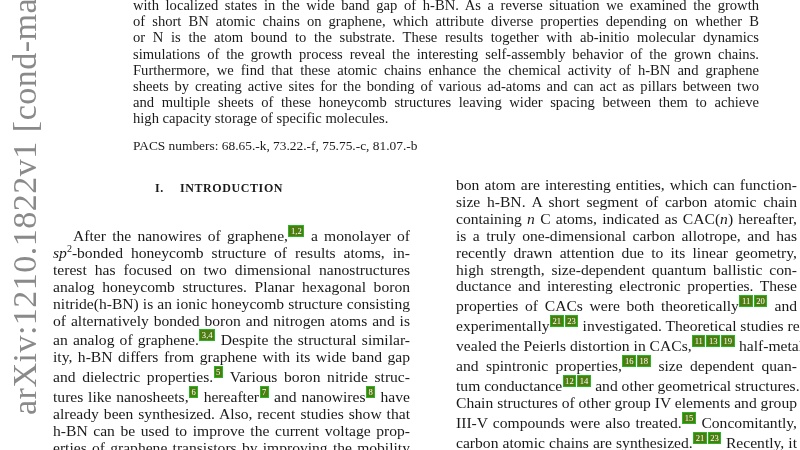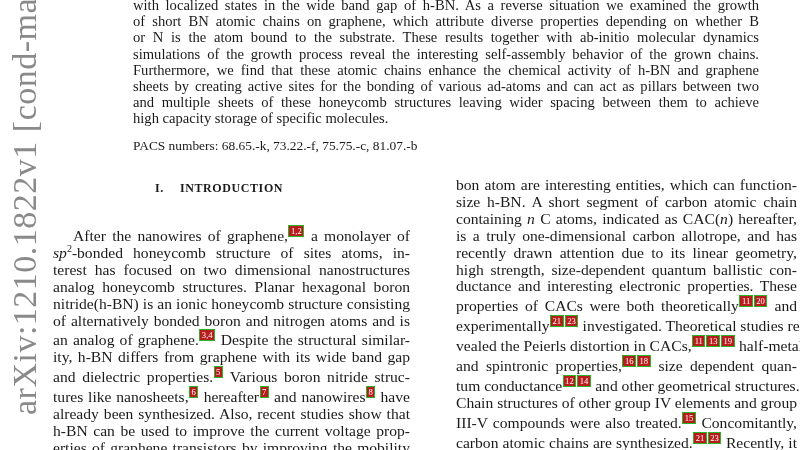--- a/index.html
+++ b/index.html
@@ -37,21 +37,21 @@
   .section-title .num { margin-right:16px; }
   .col {
     position:absolute;
     font-family:"Liberation Serif", serif;
     font-size:15.6px; line-height:16.9px;
   }
   .col .line { display:block; white-space:nowrap; text-align:justify; text-align-last:justify; }
   .col.left { left:53px; top:225px; width:357px; }
   .col.right { left:456px; top:177px; width:341px; }
   .cite {
-    display:inline-block; background:#b91c1c; color:#ffffff;
+    display:inline-block; background:#4d7c0f; color:#ffffff;
     font-size:8.6px; line-height:10px; padding:0 1.5px; margin:0 0.5px;
     vertical-align:7px; border:1px solid #26b626; font-family:"Liberation Serif", serif;
   }
   sup.exp { font-size:10px; vertical-align:6px; line-height:0; }
   i { font-style:italic; }
 </style>
 </head>
 <body>
 
 <div class="arxiv-stamp">arXiv:1210.1822v1  [cond-mat.mes-hall]  5 Oct</div>
@@ -71,21 +71,21 @@
 
 <div class="section-title">
   <span class="num">I.</span><span>INTRODUCTION</span>
 </div>
 
 <div class="col left">
   <span class="line" style="padding-left:20px;width:337px;">
     <span>After the nanowires of graphene,</span><a class="cite">1,2</a><span> a monolayer of</span>
   </span>
   <span class="line">
-    <i>sp</i><sup class="exp">2</sup><span>-bonded honeycomb structure of sites atoms, in-</span>
+    <i>sp</i><sup class="exp">2</sup><span>-bonded honeycomb structure of results atoms, in-</span>
   </span>
   <span class="line">terest has focused on two dimensional nanostructures</span>
   <span class="line">analog honeycomb structures. Planar hexagonal boron</span>
   <span class="line">nitride(h-BN) is an ionic honeycomb structure consisting</span>
   <span class="line">of alternatively bonded boron and nitrogen atoms and is</span>
   <span class="line">
     <span>an analog of graphene.</span><a class="cite">3,4</a><span> Despite the structural similar-</span>
   </span>
   <span class="line">ity, h-BN differs from graphene with its wide band gap</span>
   <span class="line">

